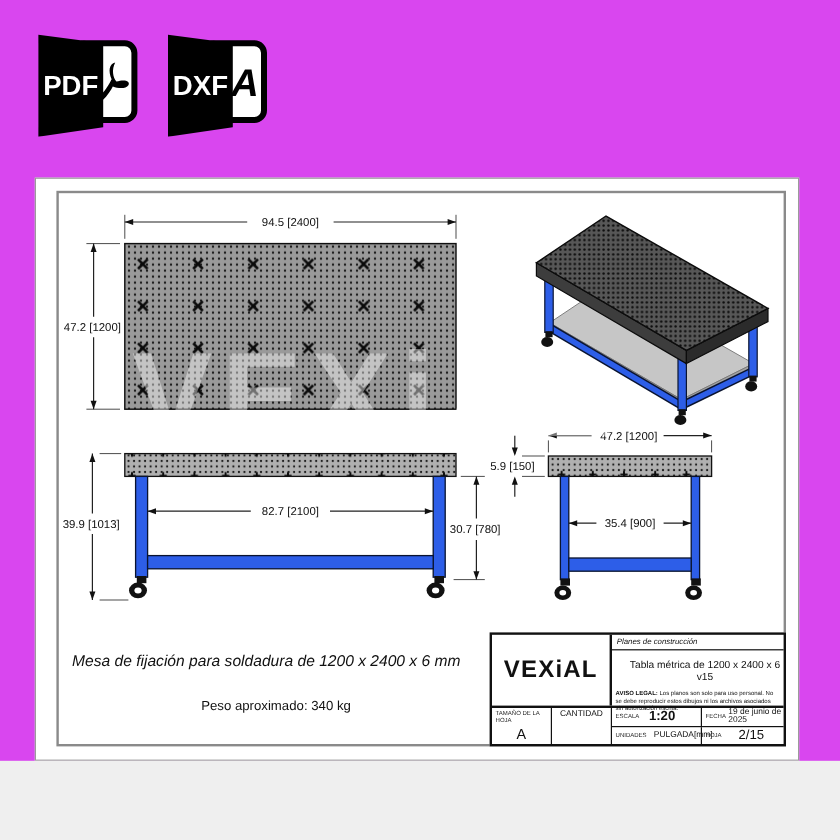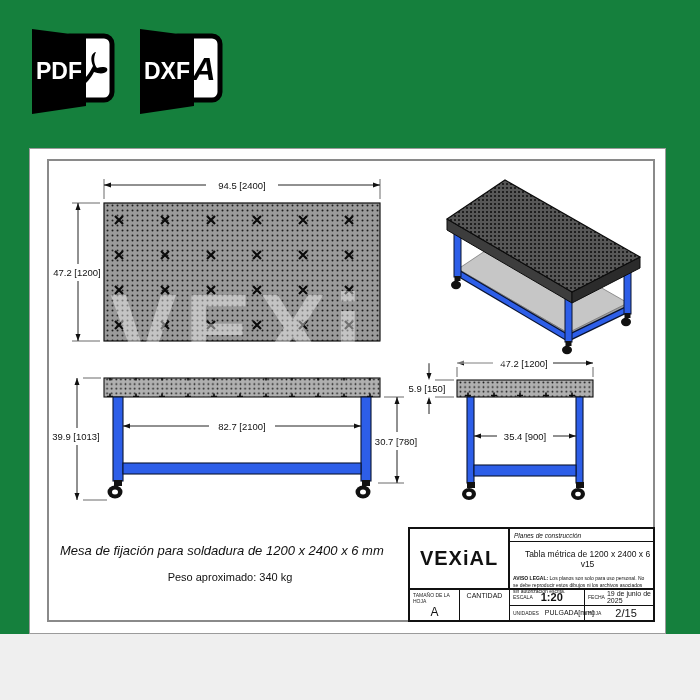--- a/index.html
+++ b/index.html
@@ -1,28 +1,28 @@
 <!DOCTYPE html>
 <html><head>
 <meta charset="utf-8">
 <style>
   html,body{margin:0;padding:0;}
   body{width:700px;height:700px;background:#ffffff;font-family:"Liberation Sans",sans-serif;position:relative;overflow:hidden;}
-  .page{position:absolute;inset:0;background:#15803d;}
+  .page{position:absolute;inset:0;background:#d946ef;}
   .bottom-strip{position:absolute;left:0;top:634px;width:700px;height:66px;background:#efefef;}
   .icon-btn{position:absolute;width:92px;height:92px;cursor:pointer;}
   .sheet-outer{position:absolute;left:29px;top:148px;width:635px;height:484px;border:1px solid #9b9b9b;background:#ffffff;}
   .sheet-inner{position:absolute;left:47px;top:159px;width:604px;height:459px;border:2px solid #8a8a8a;background:#ffffff;}
   .view{position:absolute;}
   .dim-text{font:9.5px "Liberation Sans",sans-serif;fill:#111;}
   .dim-line{stroke:#222;stroke-width:1;fill:none;}
   .ext-line{stroke:#444;stroke-width:0.8;fill:none;}
   .arrow{fill:#111;stroke:none;}
   .caption-title{position:absolute;left:60px;top:543px;width:340px;text-align:left;font-style:italic;font-size:13px;color:#111;}
-  .caption-weight{position:absolute;left:60px;top:571px;width:340px;text-align:center;font-size:11px;color:#111;}
+  .caption-weight{position:absolute;left:60px;top:583px;width:340px;text-align:center;font-size:11px;color:#111;}
   .watermark{position:absolute;left:110px;top:272px;width:370px;text-align:center;font-size:100px;font-weight:bold;letter-spacing:8px;color:rgba(255,255,255,0.42);pointer-events:none;z-index:5;}
   
   .tb{position:absolute;left:408px;top:527px;width:243px;height:91px;border:2px solid #111;background:#fff;color:#111;display:flex;flex-direction:column;z-index:6;}
   .tb-row1{display:flex;height:59px;border-bottom:2px solid #111;}
   .tb-logo{width:98px;border-right:2px solid #111;display:flex;align-items:center;justify-content:center;font-weight:bold;font-size:20px;letter-spacing:1px;}
   .tb-right{flex:1;display:flex;flex-direction:column;}
   .tb-doctype{font-style:italic;font-size:6.5px;padding:3px 4px 2px 4px;border-bottom:1px solid #111;}
   .tb-title{font-size:8.5px;text-align:center;padding:7px 2px 6px 14px;}
   .tb-legal{font-size:5px;line-height:1.3;padding:0 3px;color:#111;}
   .tb-legal b{font-size:5px;}

